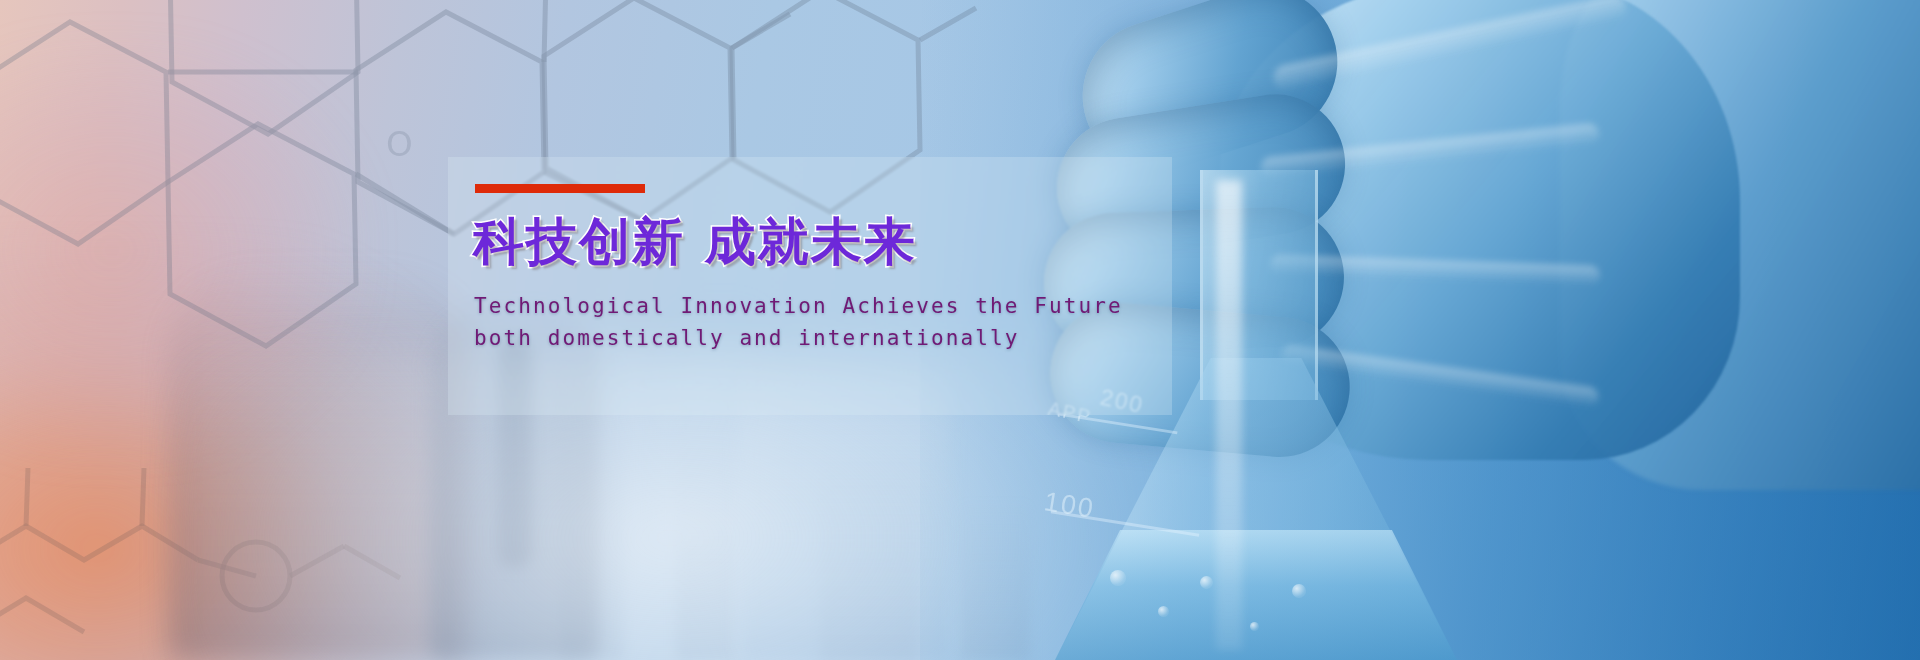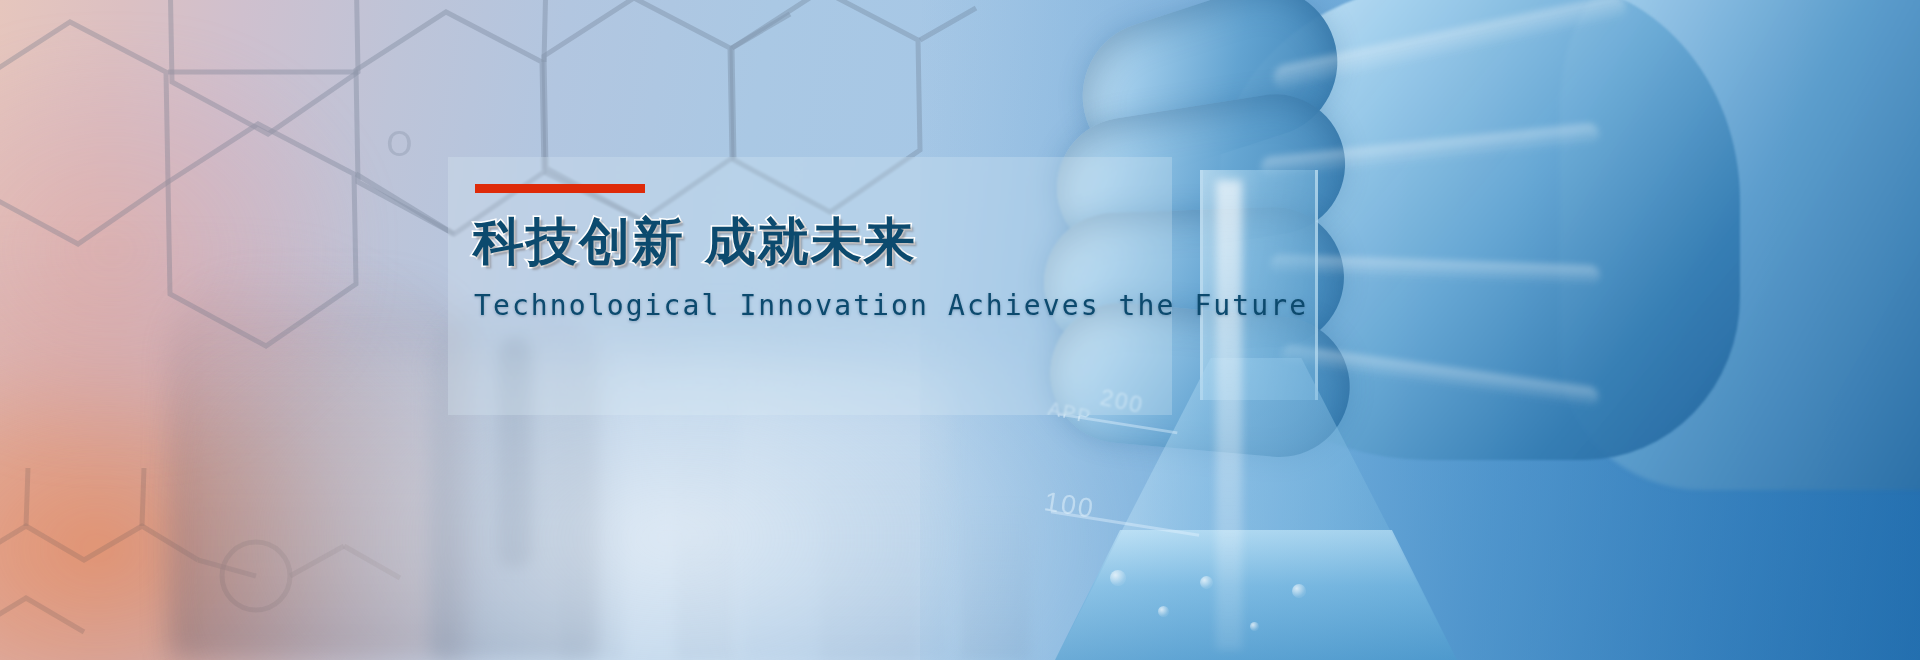--- a/index.html
+++ b/index.html
@@ -246,37 +246,37 @@
     width:170px;height:9px;
     background:#de2a09;
   }
 
   .headline{
     position:absolute;left:473px;top:214px;
     font-family:"DejaVu Sans",sans-serif;
     font-size:51px;
     font-weight:700;
     line-height:1.08;
-    color:#0c4a6e;
+    color:#6d28d9;
     letter-spacing:2px;
     white-space:nowrap;
     -webkit-text-stroke:3px #ffffff;
     paint-order:stroke fill;
     text-shadow:3px 3px 2px rgba(120,110,110,0.45);
   }
 
   .subtext{
     position:absolute;left:474px;top:290px;
     width:680px;
   }
   .subline{
     font-family:"DejaVu Sans Mono","Liberation Mono",monospace;
-    font-size:28px;
+    font-size:21px;
     line-height:32px;
-    color:#0c4a6e;
+    color:#701a75;
     letter-spacing:2.1px;
     white-space:nowrap;
     text-shadow:0 1px 3px rgba(60,96,130,0.40);
   }
 </style>
 </head>
 <body>
 
 <div class="banner">
 
@@ -368,15 +368,16 @@
   </div>
 
   <div class="panel"></div>
 
   <div class="accent-bar"></div>
 
   <div class="headline">科技创新  成就未来</div>
 
   <div class="subtext">
     <div class="subline">Technological Innovation Achieves the Future</div>
+    <div class="subline">both domestically and internationally</div>
   </div>
 
 </div>
 
 </body></html>

